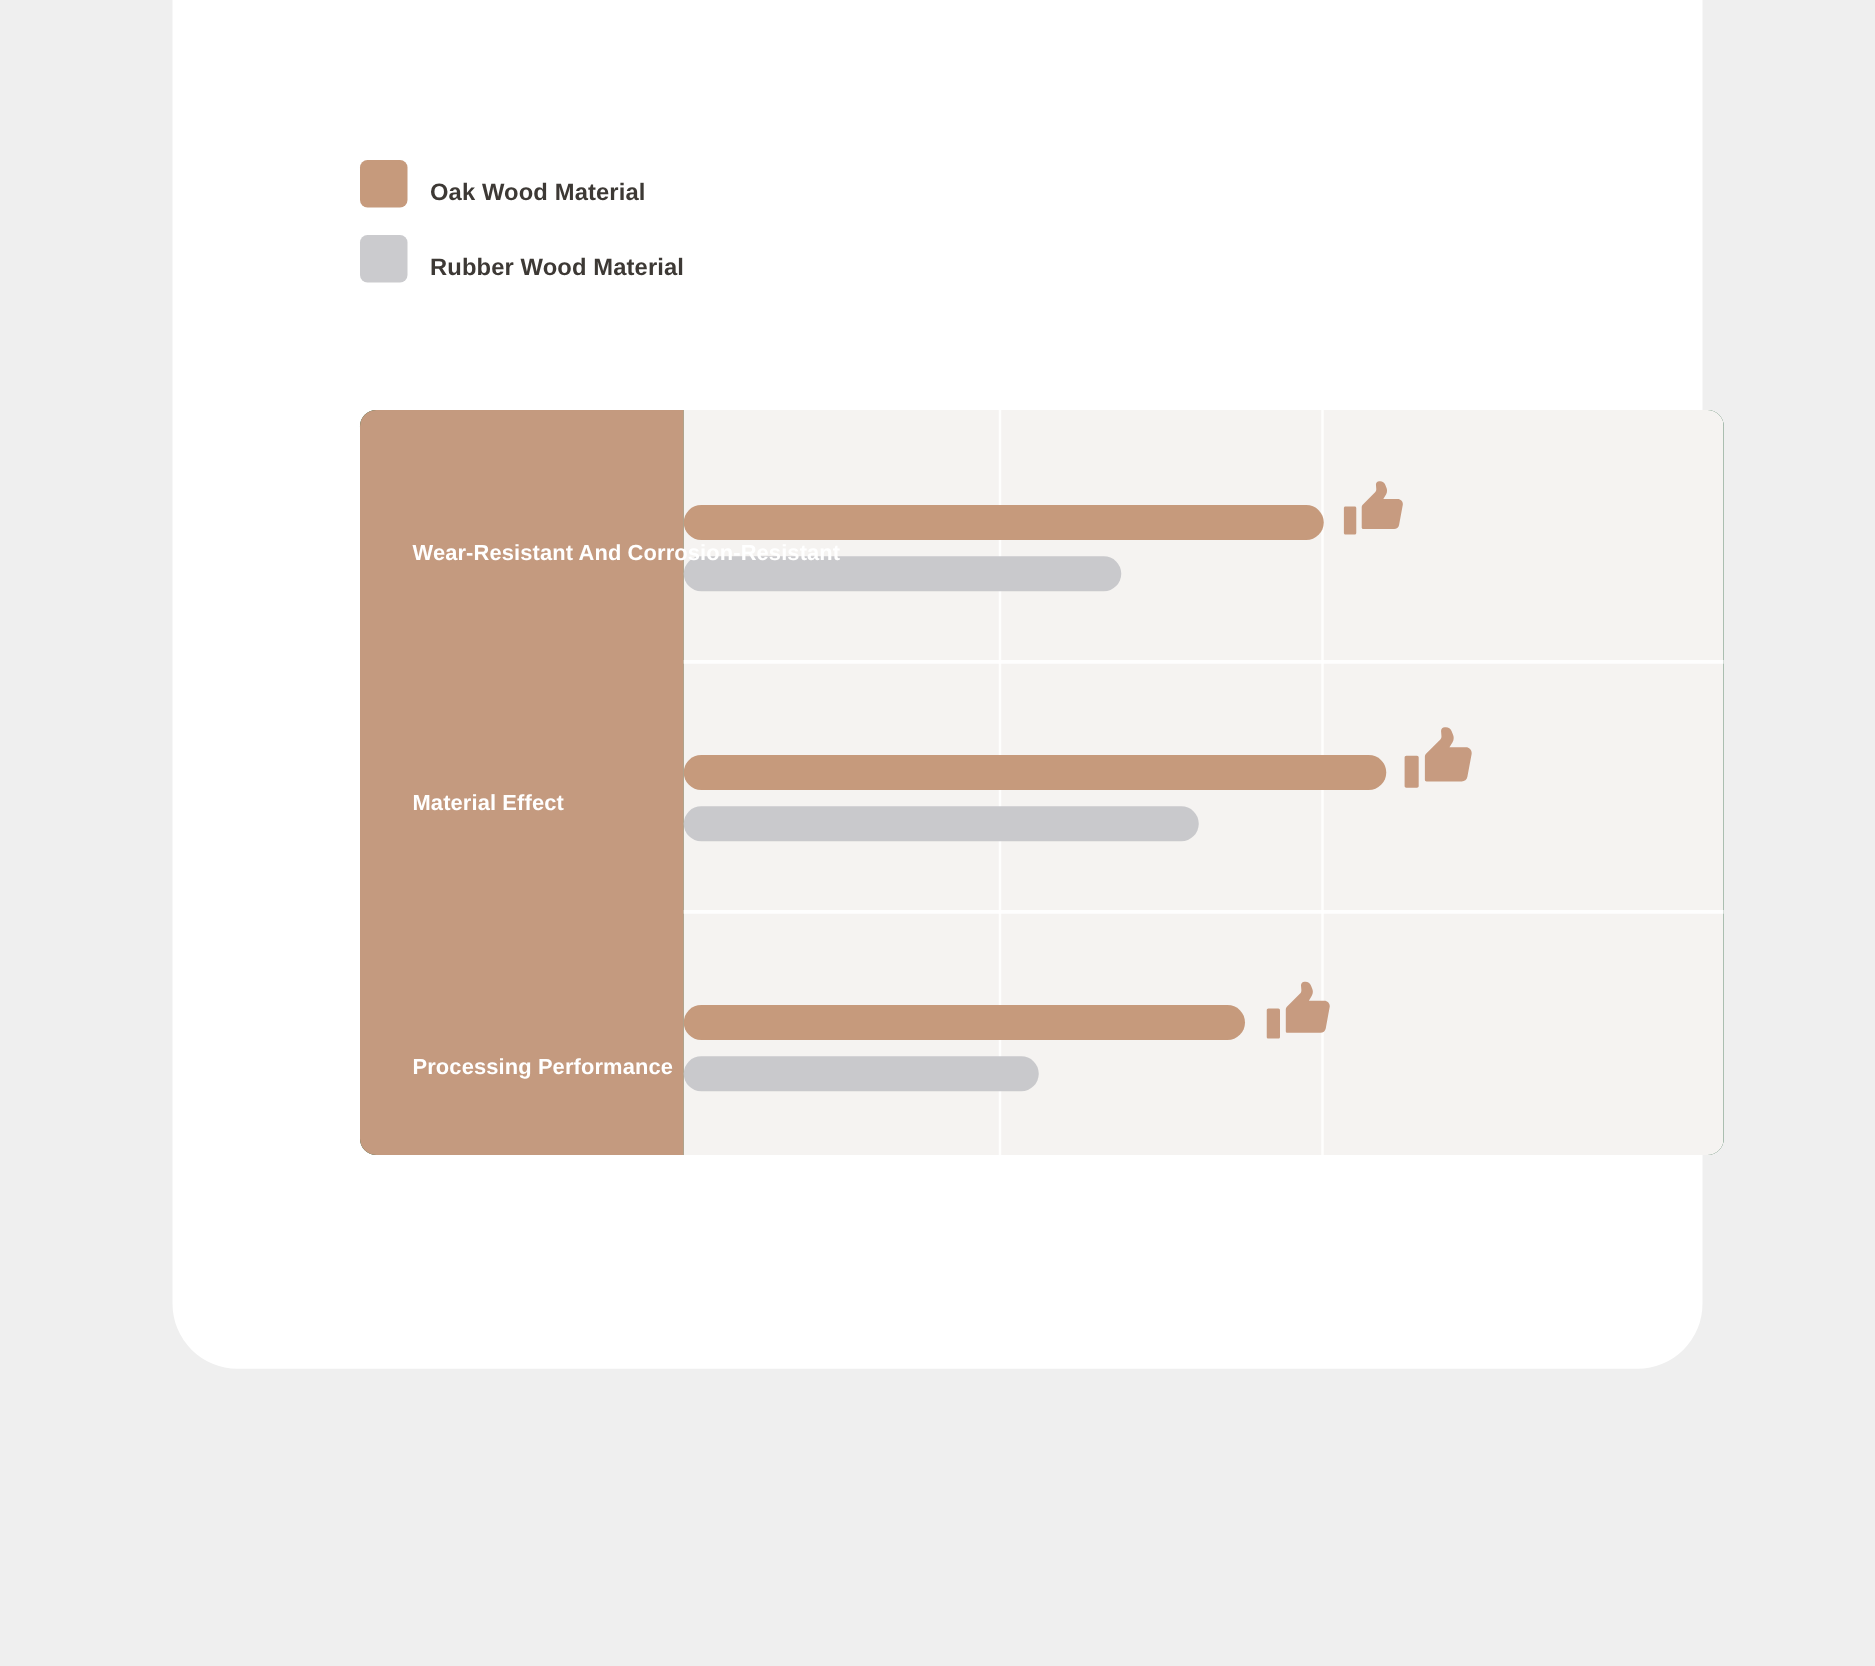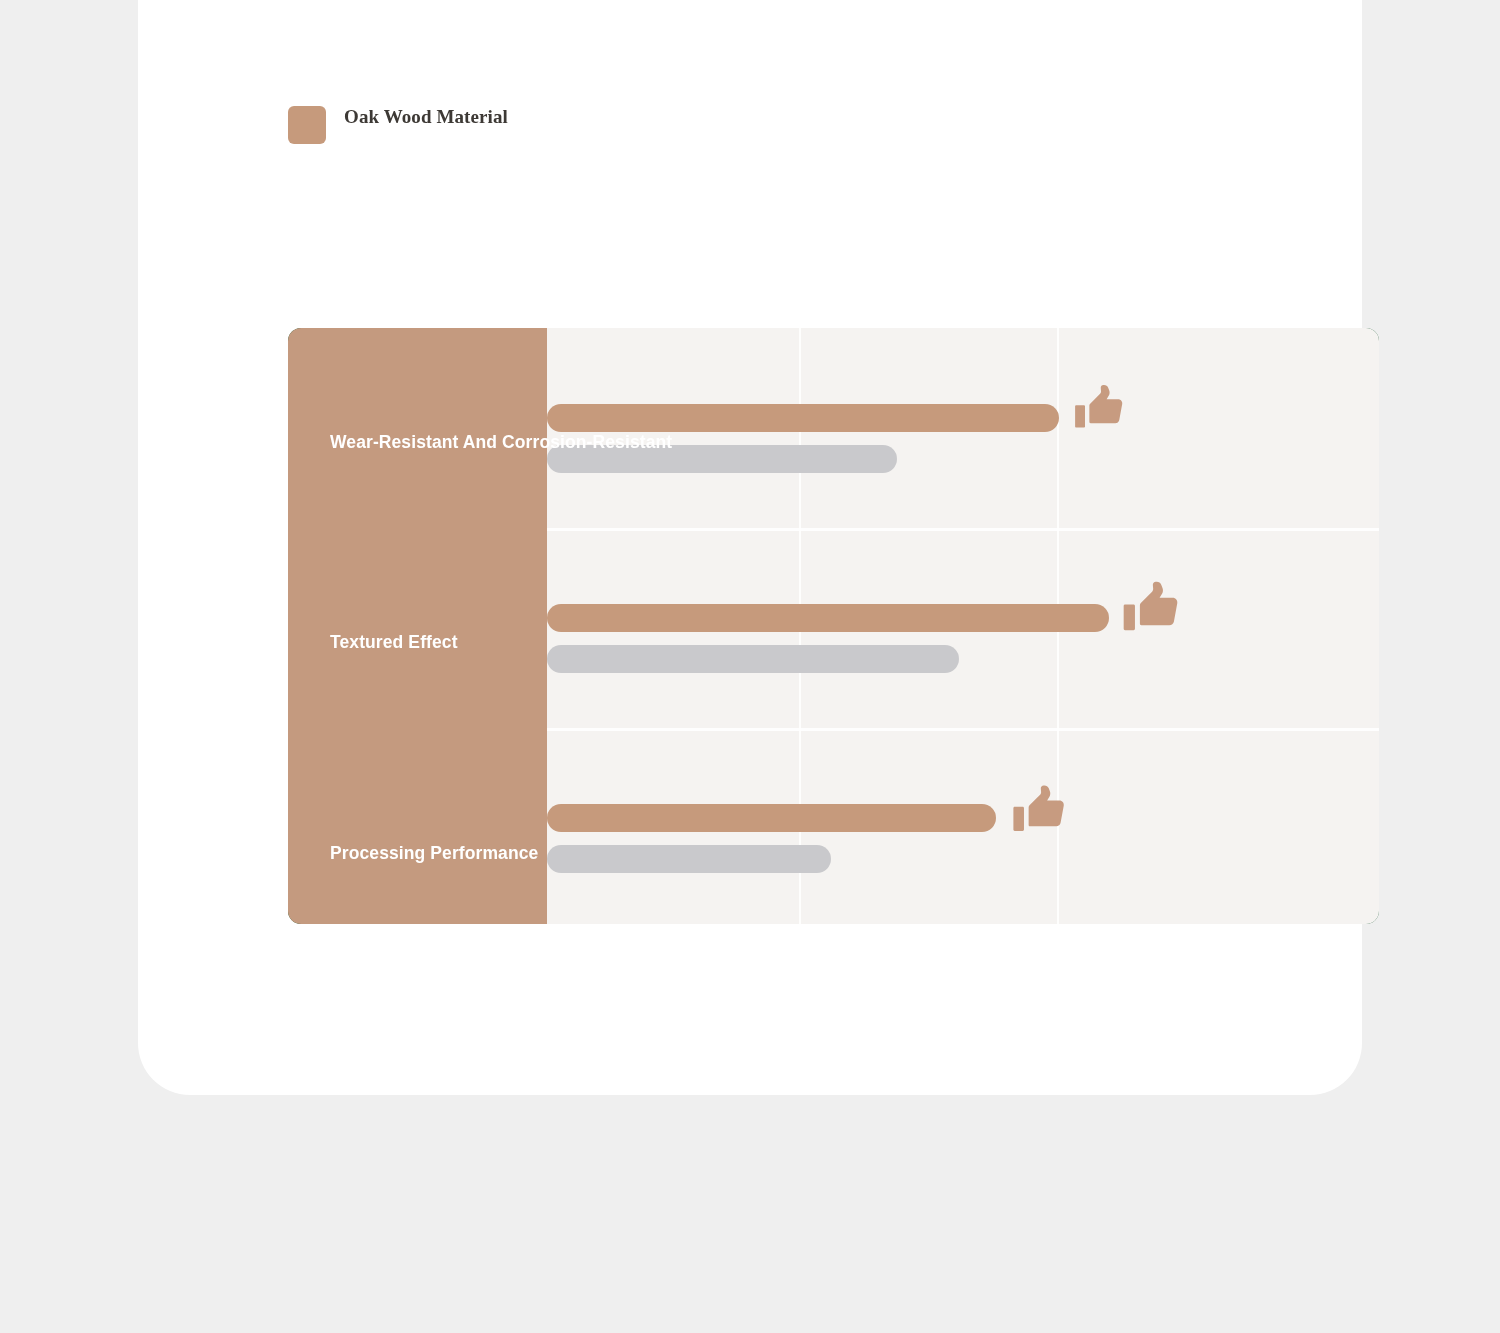--- a/index.html
+++ b/index.html
@@ -29,23 +29,22 @@
 
   
   #legend {
     position: absolute;
     left: 288px;
     top: 106px;
     width: 600px;
   }
   .legend-row {
     display: flex;
-    align-items: flex-start;
+    align-items: flex-end;
     height: 60px;
-    font-family: Liberation Serif, serif;
   }
   .legend-swatch {
     width: 38px;
     height: 38px;
     border-radius: 6px;
     flex: 0 0 auto;
   }
   .legend-label {
     margin-left: 18px;
     font-size: 19px;
@@ -135,20 +134,24 @@
 </head>
 <body>
 
 <div id="card"></div>
 
 <div id="legend">
   <div class="legend-row">
     <span class="legend-swatch" style="background:#c69a7c"></span>
     <span class="legend-label">Oak Wood Material</span>
   </div>
+  <div class="legend-row">
+    <span class="legend-swatch" style="background:#cbcbce"></span>
+    <span class="legend-label">Rubber Wood Material</span>
+  </div>
 </div>
 
 <div id="chart">
 
   <div id="cat-panel"></div>
 
   <div id="plot">
 
     <div class="vgrid" style="left:252px"></div>
     <div class="vgrid" style="left:510px"></div>
@@ -181,16 +184,16 @@
 
     <div class="thumb" style="left:462px; top:452px;">
       <svg width="62" height="62" viewBox="0 0 24 24" aria-hidden="true">
         <path fill="#c79b80" d="M2.2 10.4h3.1c.28 0 .5.22.5.5v8.3c0 .28-.22.5-.5.5H2.2c-.28 0-.5-.22-.5-.5v-8.3c0-.28.22-.5.5-.5z"></path>
         <path fill="#c79b80" d="M7.6 19.7V10.6c0-.3.12-.58.33-.79l4.1-4.08c.28-.28.42-.67.39-1.07l-.11-1.4c-.05-.62.44-1.16 1.07-1.16h.34c.74 0 1.4.45 1.67 1.14l.43 1.1c.27.69.21 1.47-.17 2.11l-.9 1.5h4.79c1.05 0 1.84.95 1.65 1.98l-1.22 6.6c-.15.8-.84 1.37-1.65 1.37H8.1c-.28 0-.5-.22-.5-.5z"></path>
       </svg>
     </div>
   </div>
 
   <div class="cat-label" style="top:104px; left:42px;">Wear-Resistant And Corrosion-Resistant</div>
-  <div class="cat-label" style="top:304px; left:42px;">Textured Effect</div>
+  <div class="cat-label" style="top:304px; left:42px;">Material Effect</div>
   <div class="cat-label" style="top:504px; left:42px;margin-top:11px;">Processing Performance</div>
 
 </div>
 
 </body></html>

